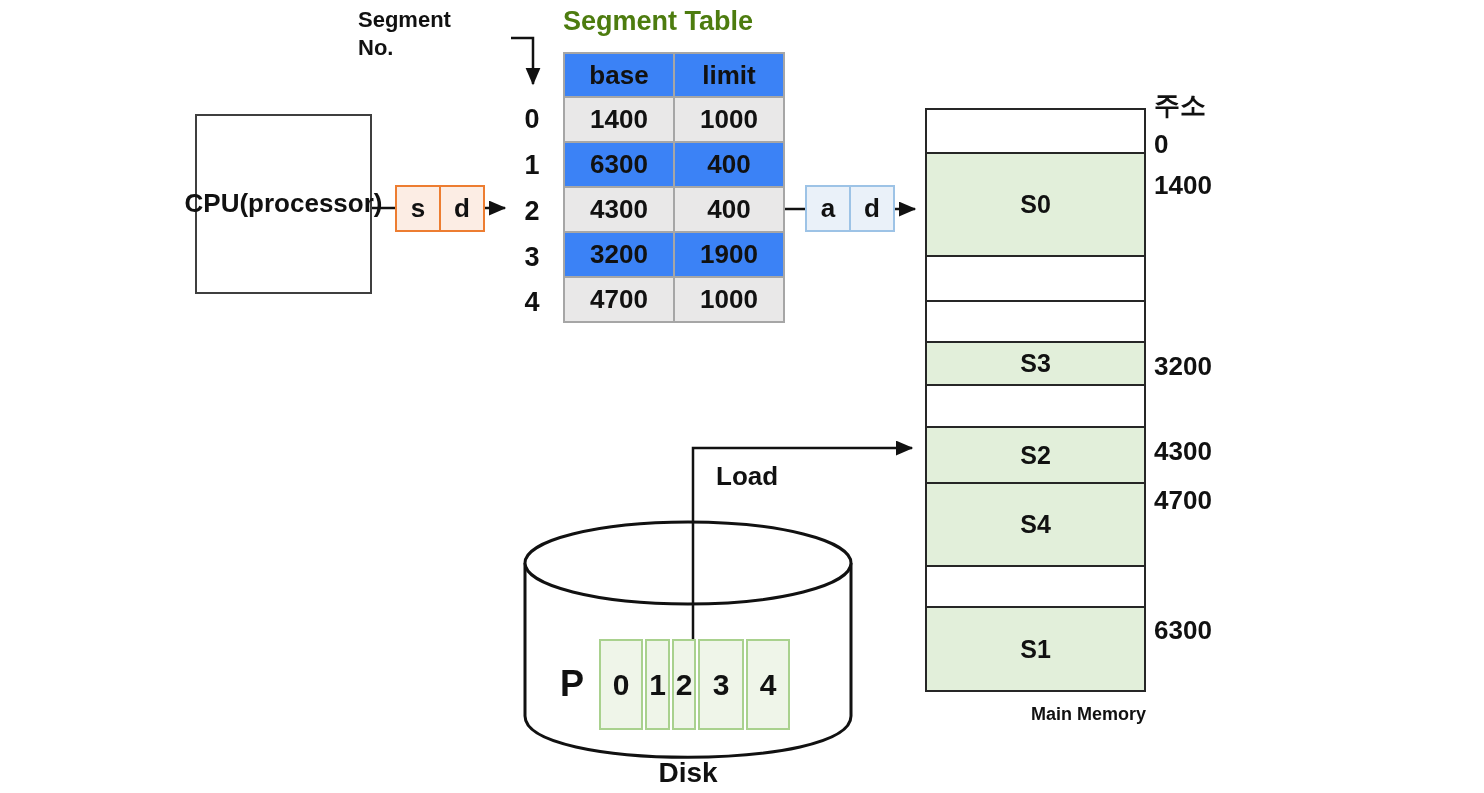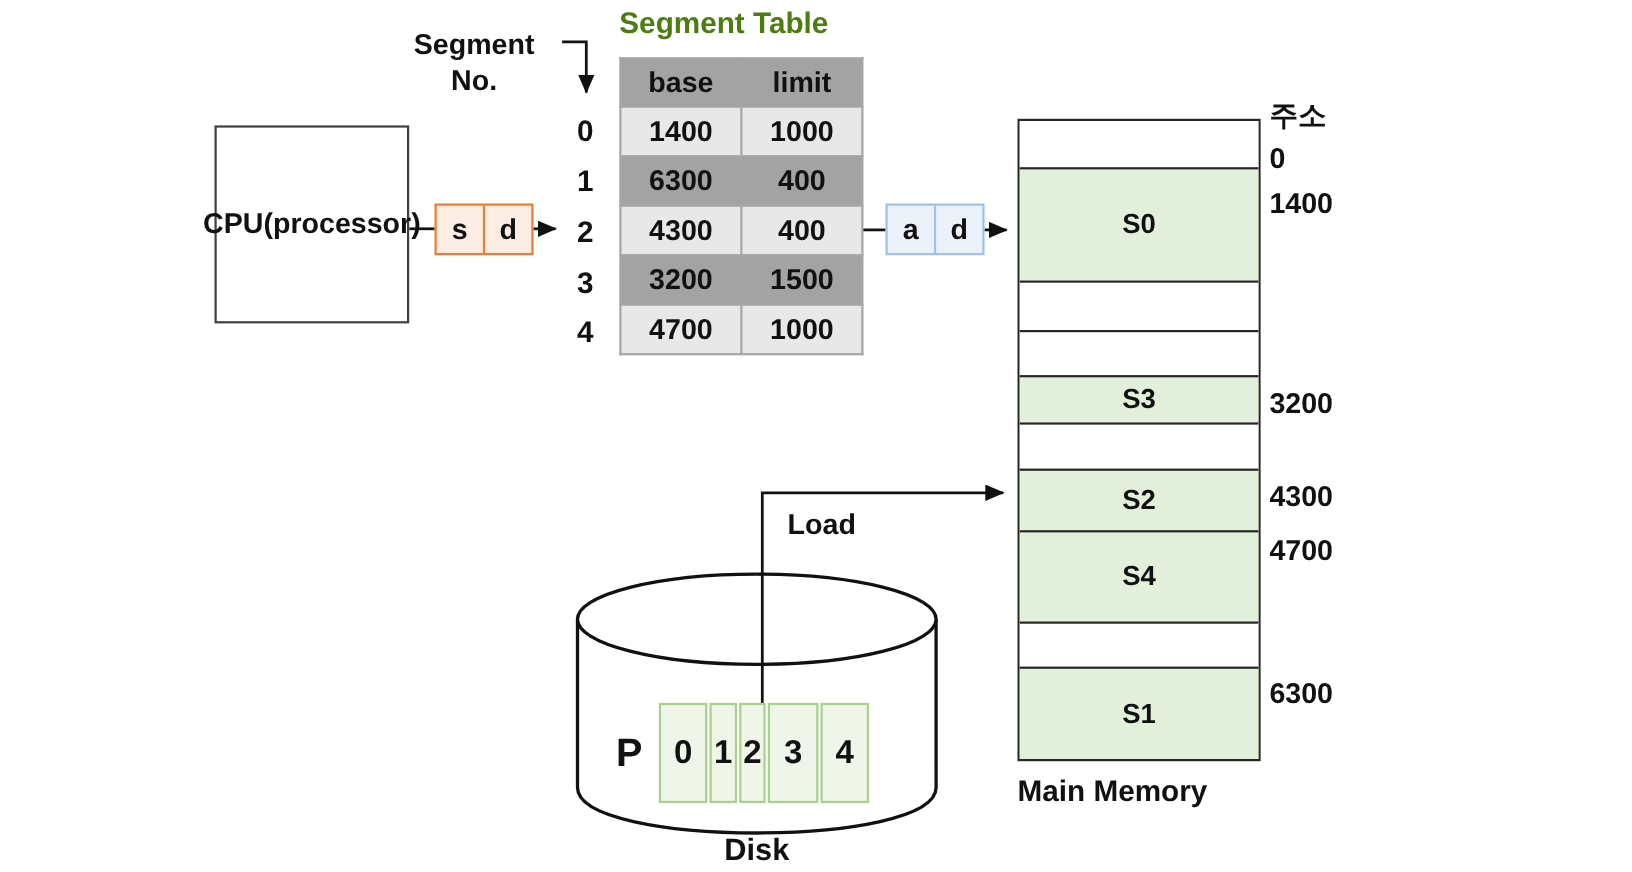--- a/index.html
+++ b/index.html
@@ -44,21 +44,21 @@
     display: flex; align-items: center; justify-content: center;
   }
   .sd-register { left: 395px; top: 185px; border: 2px solid #ED7D31; background: #FCEDE4; }
   .sd-register .cell + .cell { border-left: 2px solid #ED7D31; }
   .ad-register { left: 805px; top: 185px; border: 2px solid #9DC3E6; background: #EAF1F9; }
   .ad-register .cell + .cell { border-left: 2px solid #9DC3E6; }
 
   
   .segment-no-label {
     left: 358px; top: 6px; width: 146px;
-    text-align: center; font-size: 26px; line-height: 1.28; margin-top: 18px;
+    font-size: 22px; line-height: 1.28;
   }
   .seg-num {
     left: 510px; width: 44px; text-align: center;
     font-size: 27px; line-height: 30px;
   }
 
   
   .segment-table-title {
     left: 563px; top: 6px;
     color: #4d7c0f; font-size: 27px;
@@ -67,21 +67,21 @@
   table.segment-table {
     border-collapse: collapse;
     table-layout: fixed;
     width: 221px;
     font-size: 26px;
   }
   table.segment-table th, table.segment-table td {
     border: 2px solid #A6A6A6;
     width: 110px; text-align: center;
     font-weight: bold;
-    background: #a3a3a3;
+    background: #3b82f6;
   }
   table.segment-table th { height: 44px; }
   table.segment-table td { height: 45px; }
   table.segment-table tr.shaded td { background: #E9E8E8; }
 
   
   .memory-box {
     left: 925px; top: 108px; width: 221px; height: 584px;
     border: 2.5px solid #262626;
     background: #ffffff;
@@ -92,21 +92,21 @@
     display: flex; align-items: center; justify-content: center;
     font-size: 25px;
     background: #ffffff;
   }
   .mem-seg + .mem-seg { border-top: 2.5px solid #262626; }
   .mem-seg.filled { background: #E2EFDA; }
 
   .addr-label { left: 1154px; font-size: 26px; line-height: 30px; white-space: nowrap; margin-top: 30px; }
   .main-memory-label {
     left: 925px; top: 704px; width: 221px;
-    text-align: left; font-size: 27px;
+    text-align: right; font-size: 18px;
   }
 
   
   .p-label { left: 550px; top: 663px; width: 44px; text-align: center; font-size: 36px; }
   .disk-cells {
     left: 599px; top: 639px; height: 91px;
     display: flex; gap: 2px;
   }
   .disk-cell {
     height: 91px;
@@ -189,21 +189,21 @@
       <tr>
         <td>6300</td>
         <td>400</td>
       </tr>
       <tr class="shaded">
         <td>4300</td>
         <td>400</td>
       </tr>
       <tr>
         <td>3200</td>
-        <td>1500</td>
+        <td>1900</td>
       </tr>
       <tr class="shaded">
         <td>4700</td>
         <td>1000</td>
       </tr>
     </tbody>
       </table>
   </div>
 
   <div class="abs register ad-register">

